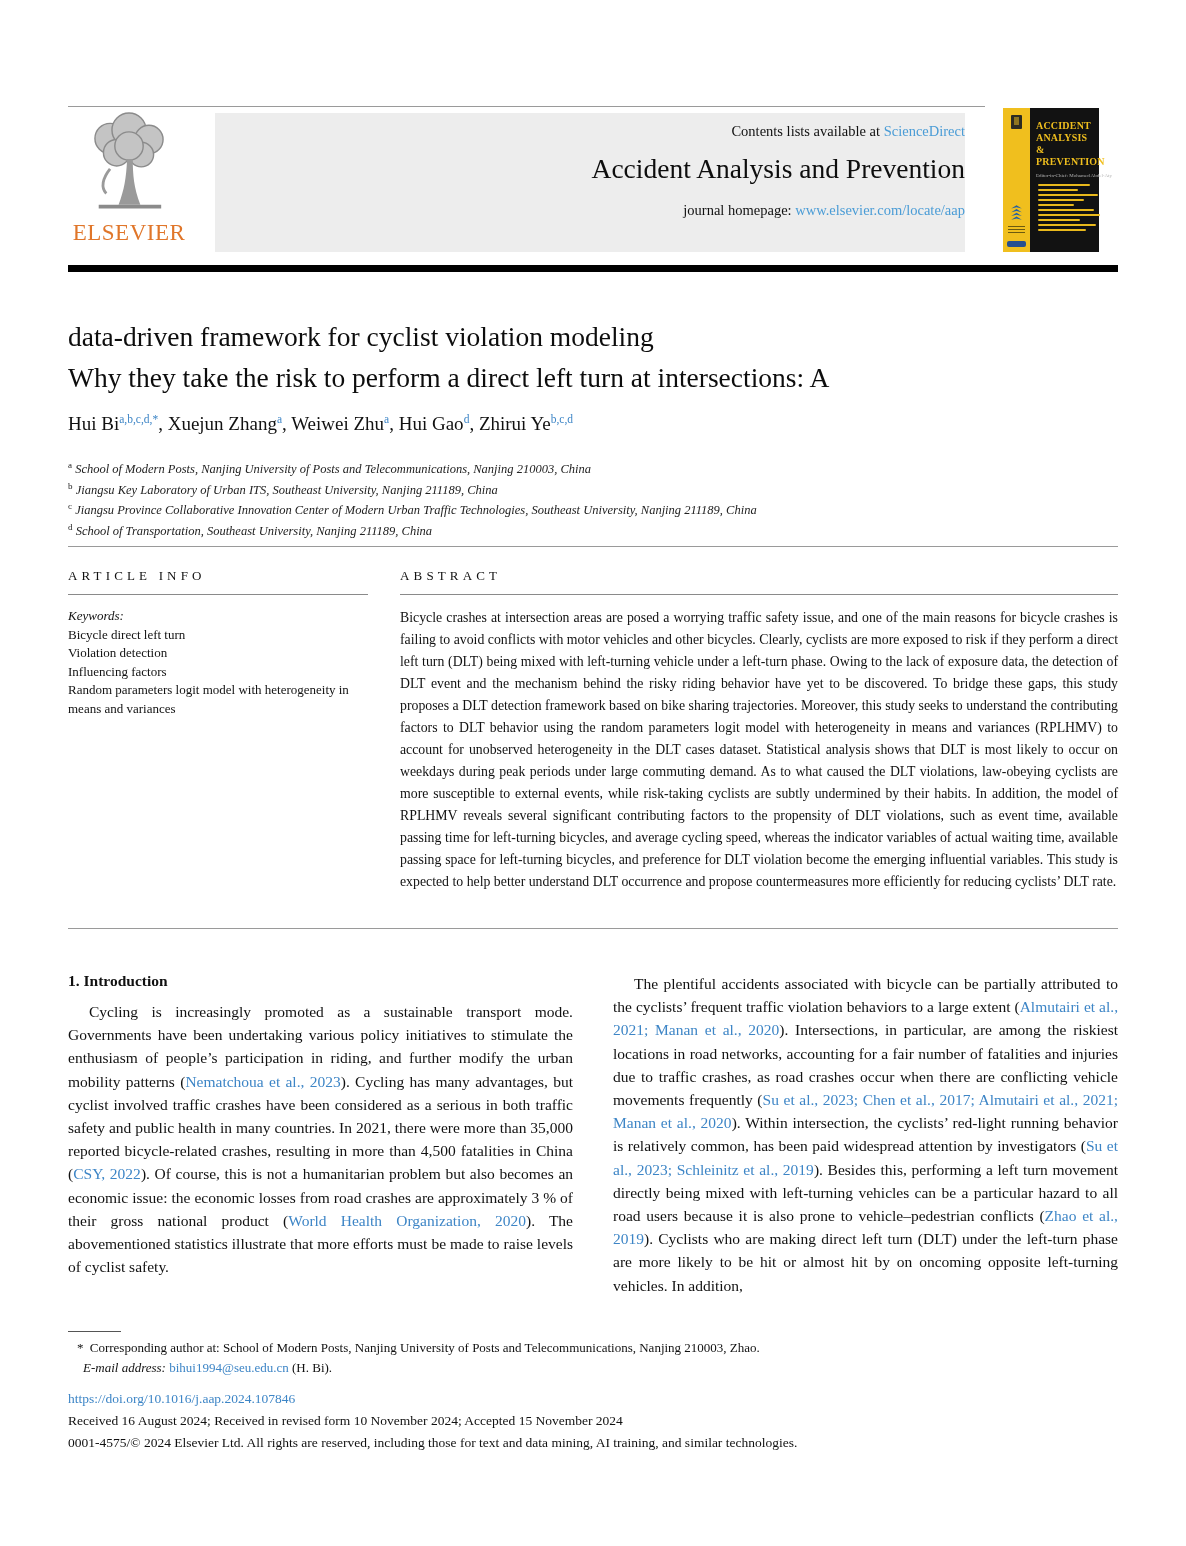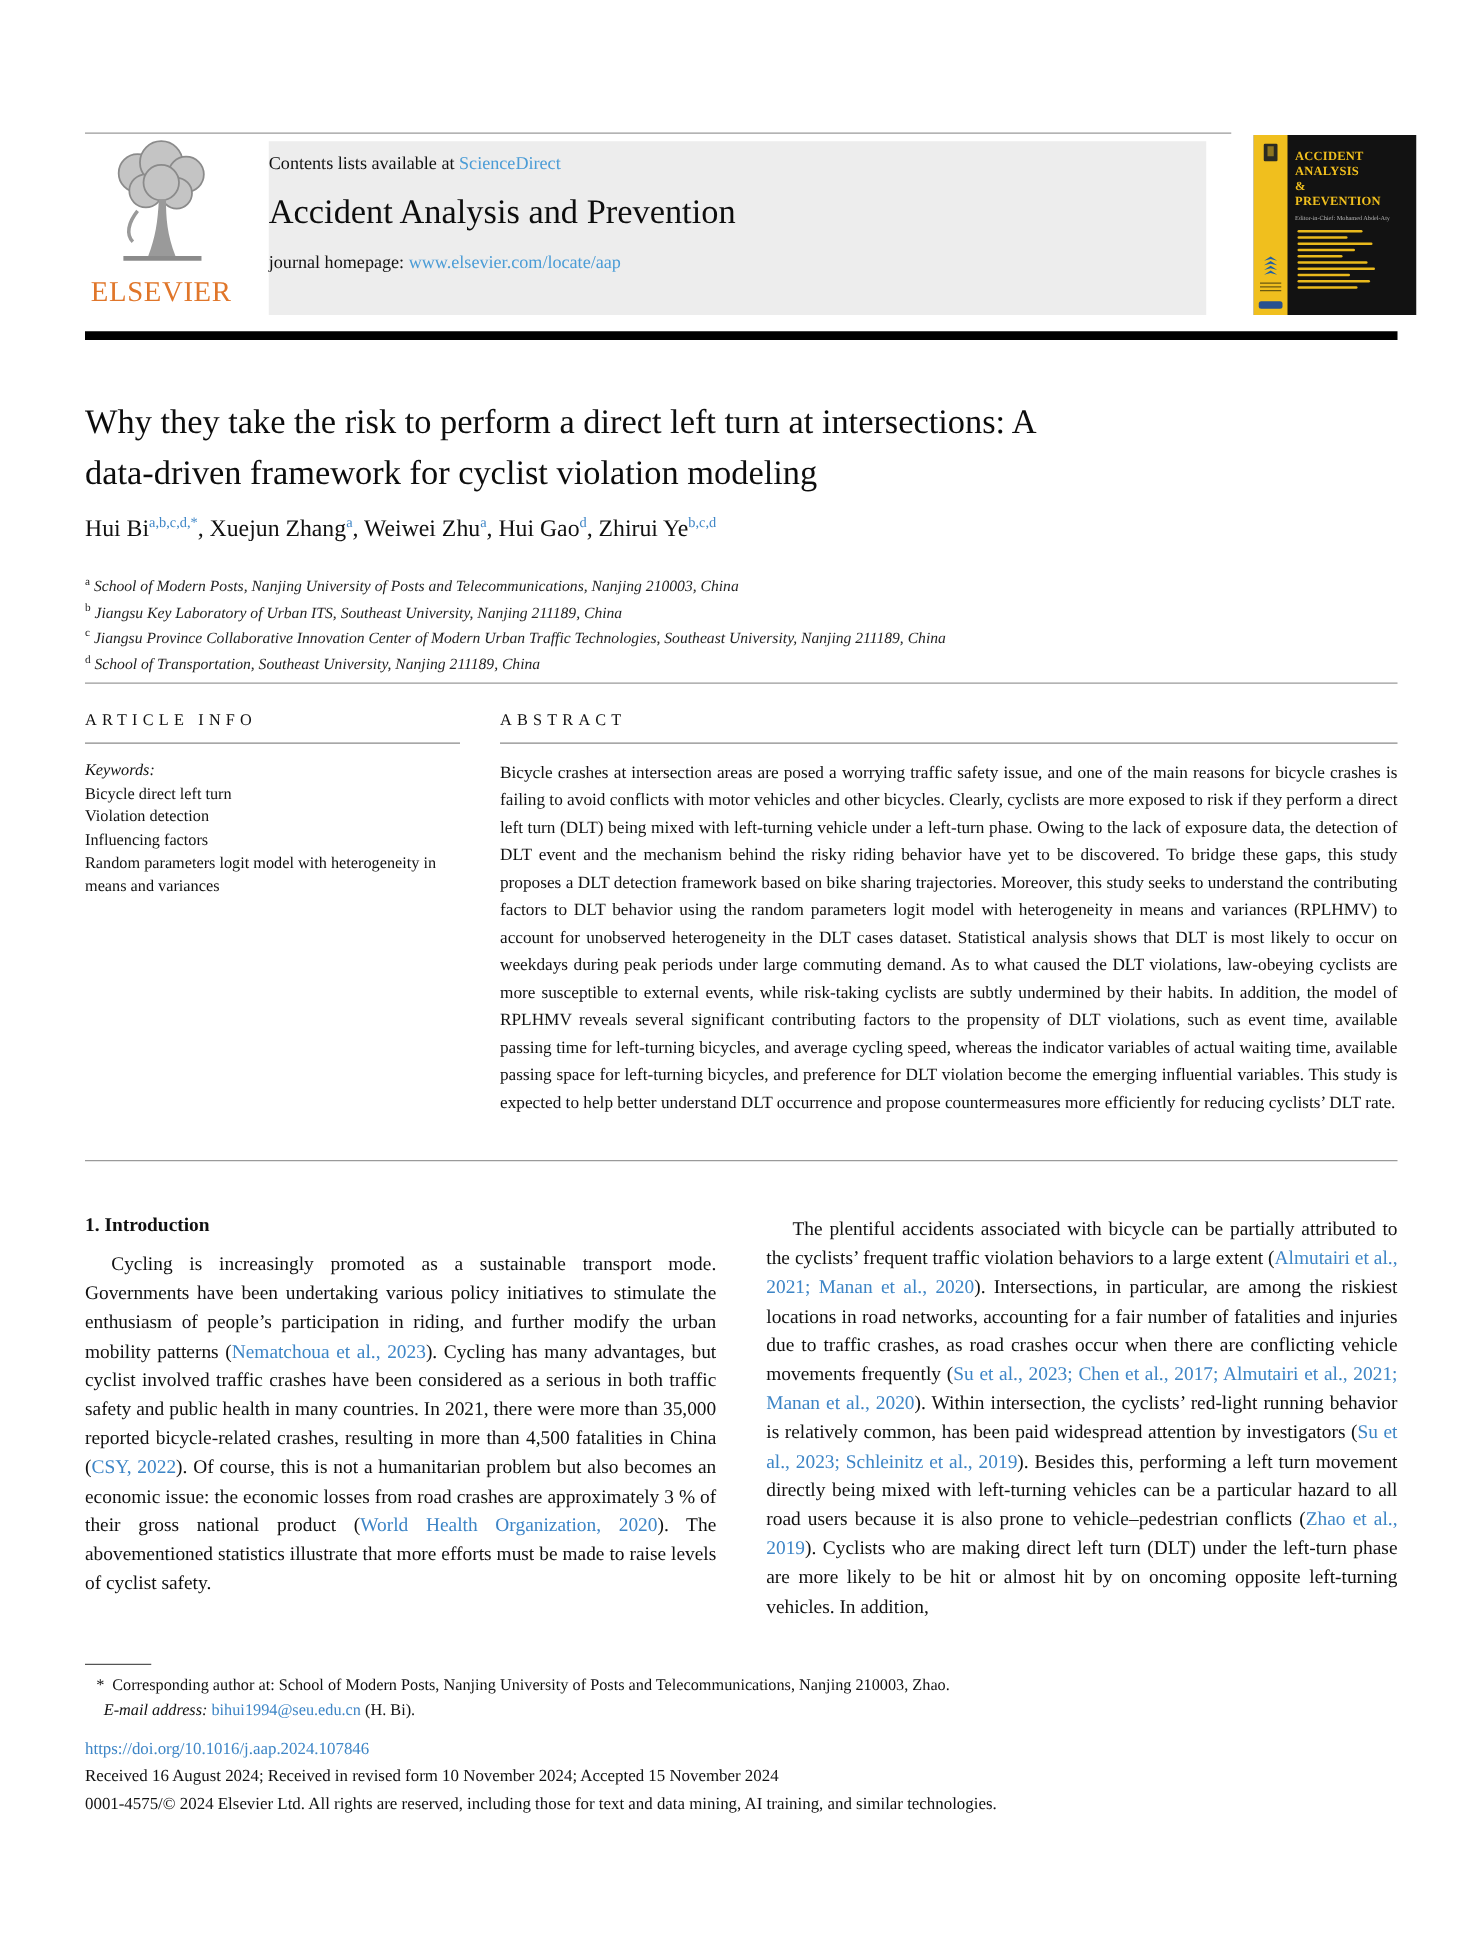--- a/index.html
+++ b/index.html
@@ -7,29 +7,29 @@
         font-family:"Liberation Serif", serif;color:#1a1a1a;overflow:hidden;}
 
   
   .citation{position:absolute;top:62px;left:0;width:100%;text-align:center;
             font-size:14.5px;color:#2d6da4;}
 
   
   .rule-top{position:absolute;left:68px;top:106px;width:917px;height:1px;background:#9a9a9a;}
   .logo-block{position:absolute;left:66px;top:112px;width:126px;height:140px;text-align:center;}
   .logo-block .wordmark{font-size:23px;color:#e0762a;letter-spacing:.5px;margin-top:-2px;}
-  .band{position:absolute;left:215px;top:113px;width:750px;height:139px;background:#ededed;text-align:left;}
+  .band{position:absolute;left:215px;top:113px;width:750px;height:139px;background:#ededed;text-align:right;}
   .contents-line{padding-top:10px;font-size:14.5px;color:#111;}
   .jtitle{margin-top:13px;font-size:27.5px;color:#0d0d0d;}
   .homepage{margin-top:17px;font-size:14.5px;color:#111;}
   .lnk-light{color:#4a9cd6;text-decoration:none;cursor:pointer;}
   .lnk{color:#3d85c6;text-decoration:none;cursor:pointer;}
 
   
-  .cover{position:absolute;left:1003px;top:108px;width:130px;height:144px;background:#121212;}
+  .cover{position:absolute;left:1003px;top:108px;width:96px;height:144px;background:#121212;}
   .cover .strip{position:absolute;left:0;top:0;bottom:0;width:27px;background:#f0bf1e;}
   .crest{position:absolute;left:8px;top:7px;width:11px;height:14px;background:#2b2b22;border-radius:1px;}
   .crest:after{content:"";display:block;margin:2px auto 0;width:5px;height:8px;background:#f0bf1e;opacity:.5;}
   .cov-title{position:absolute;left:33px;top:12px;font-weight:bold;font-size:10px;
              line-height:12px;color:#f0bf1e;letter-spacing:.2px;font-family:"Liberation Serif",serif;}
   .cov-editor{position:absolute;left:33px;top:65px;font-size:5px;color:#b5b5b5;white-space:nowrap;}
   .topics{position:absolute;left:35px;top:76px;}
   .topic-bar{height:2px;background:#e9b91c;margin-bottom:3px;border-radius:1px;}
   .laurel{position:absolute;left:6px;top:96px;}
   .strip-lines{position:absolute;left:5px;top:118px;width:17px;}
@@ -149,22 +149,22 @@
       <div class="topic-bar" style="width:62px"></div>
       <div class="topic-bar" style="width:42px"></div>
       <div class="topic-bar" style="width:58px"></div>
       <div class="topic-bar" style="width:48px"></div>
     </div>
   </div>
 
   <div class="blackbar"></div>
 
   <h1 class="title" style="margin:0;font-weight:normal">
+    <span style="display:block">data-driven framework for cyclist violation modeling</span>
     <span style="display:block">Why they take the risk to perform a direct left turn at intersections: A</span>
-    <span style="display:block">data-driven framework for cyclist violation modeling</span>
   </h1>
 
   <div class="authors">
     <span><span></span><span>Hui Bi</span><sup>a,b,c,d,*</sup></span><span><span>, </span><span>Xuejun Zhang</span><sup>a</sup></span><span><span>, </span><span>Weiwei Zhu</span><sup>a</sup></span><span><span>, </span><span>Hui Gao</span><sup>d</sup></span><span><span>, </span><span>Zhirui Ye</span><sup>b,c,d</sup></span>
   </div>
 
   <div class="affils">
     <div><sup>a</sup><span> School of Modern Posts, Nanjing University of Posts and Telecommunications, Nanjing 210003, China</span></div>
     <div><sup>b</sup><span> Jiangsu Key Laboratory of Urban ITS, Southeast University, Nanjing 211189, China</span></div>
     <div><sup>c</sup><span> Jiangsu Province Collaborative Innovation Center of Modern Urban Traffic Technologies, Southeast University, Nanjing 211189, China</span></div>

